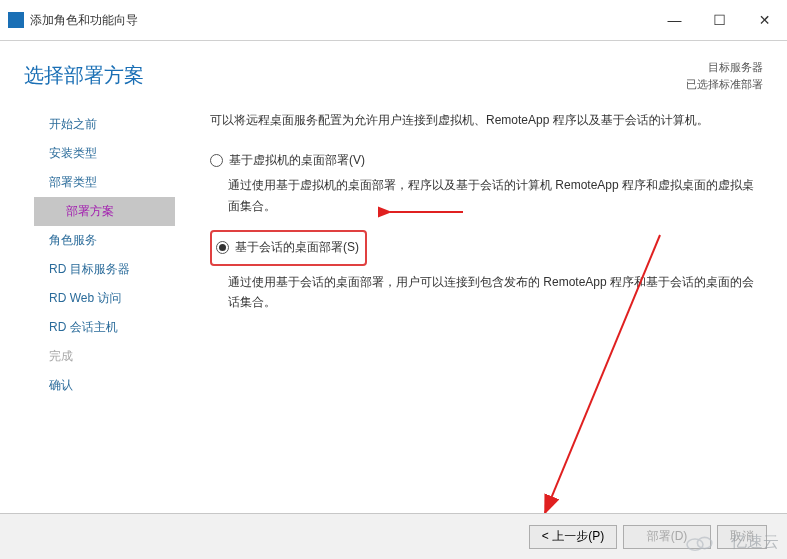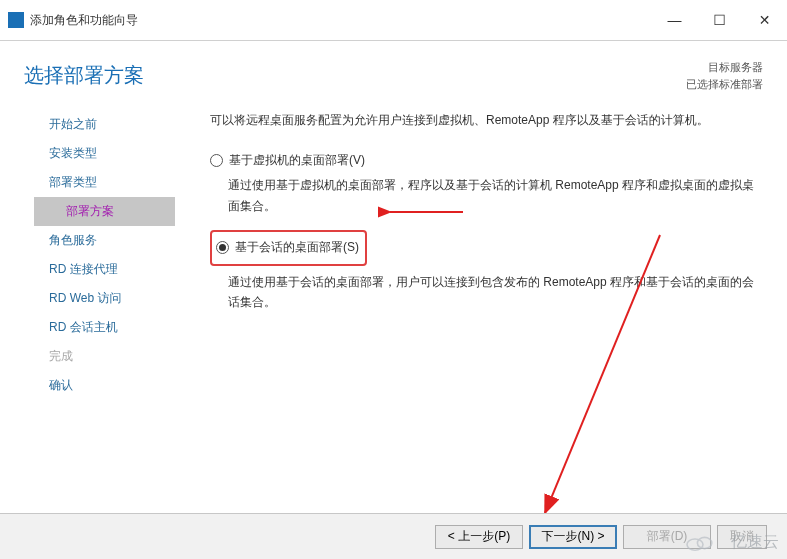--- a/index.html
+++ b/index.html
@@ -225,21 +225,21 @@
   </div>
 </div>
 
 <div class="main-area">
   <div class="sidebar">
     <div class="sidebar-item"><span>开始之前</span></div>
     <div class="sidebar-item"><span>安装类型</span></div>
     <div class="sidebar-item"><span>部署类型</span></div>
     <div class="sidebar-item active"><span>部署方案</span></div>
     <div class="sidebar-item"><span>角色服务</span></div>
-    <div class="sidebar-item"><span>RD 连接代理</span></div>
+    <div class="sidebar-item"><span>RD 目标服务器</span></div>
     <div class="sidebar-item"><span>RD Web 访问</span></div>
     <div class="sidebar-item"><span>RD 会话主机</span></div>
     <div class="sidebar-item disabled"><span>完成</span></div>
     <div class="sidebar-item"><span>确认</span></div>
   </div>
 
   <div class="content-area">
     <div class="intro">可以将远程桌面服务配置为允许用户连接到虚拟机、RemoteApp 程序以及基于会话的计算机。</div>
 
     <div class="radio-row">
@@ -275,21 +275,20 @@
   <defs>
     <marker id="ah2" markerWidth="10" markerHeight="8" refX="9" refY="4" orient="auto">
       <polygon points="0 0, 10 4, 0 8" fill="#e02020"></polygon>
     </marker>
   </defs>
   <line x1="130" y1="5" x2="15" y2="283" stroke="#e02020" stroke-width="2" marker-end="url(#ah2)"></line>
 </svg>
 
 <div class="footer-bar">
   <button class="footer-btn">&lt; 上一步(P)</button>
-  <button class="footer-btn primary">下一步(N) &gt;</button>
   <button class="footer-btn" disabled="">部署(D)</button>
   <button class="footer-btn" style="min-width:50px;" disabled="">取消</button>
 </div>
 
 <div class="watermark">
   <svg class="watermark-logo" viewBox="0 0 40 24">
     <ellipse cx="15" cy="14" rx="10" ry="7" fill="none" stroke="#b6bcc3" stroke-width="2"></ellipse>
     <ellipse cx="27" cy="12" rx="9" ry="7" fill="none" stroke="#b6bcc3" stroke-width="2"></ellipse>
   </svg>
   <span class="watermark-txt">亿速云</span>

